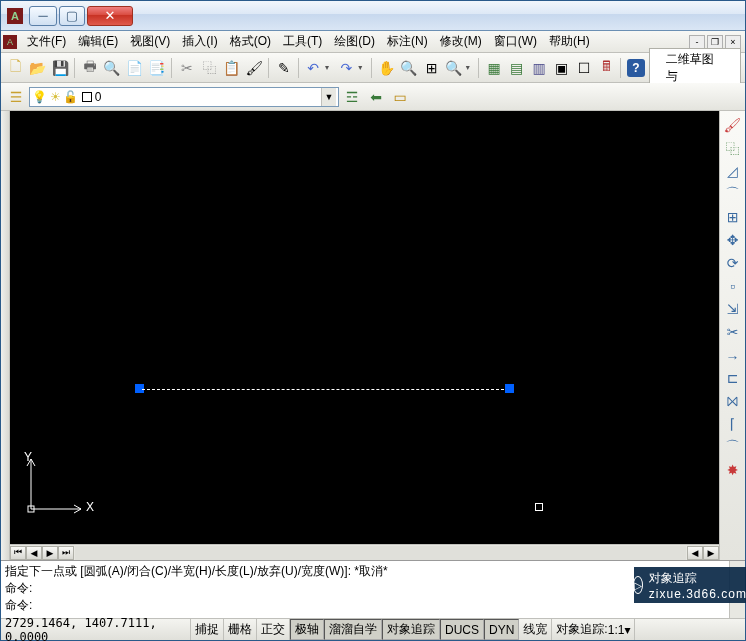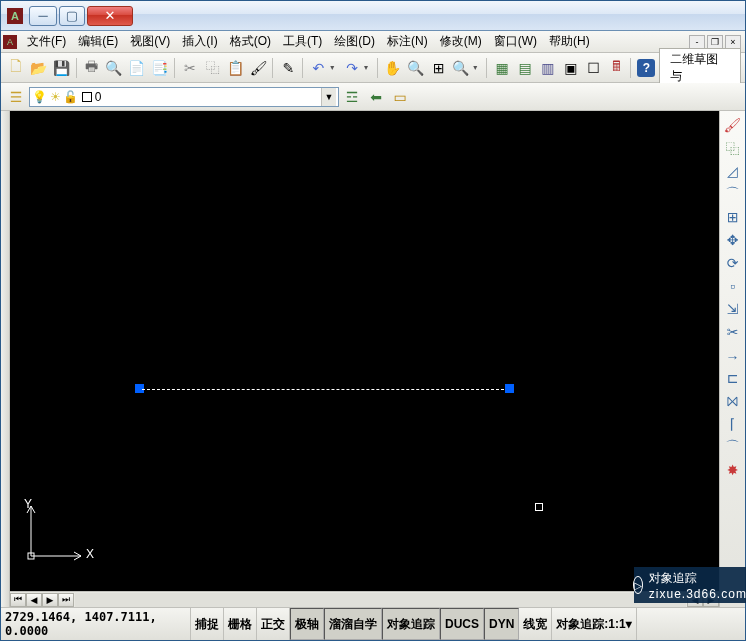--- a/index.html
+++ b/index.html
@@ -53,21 +53,21 @@
 .tab { padding:1px 10px; background:#f0f0ec; border:1px solid #999; border-bottom:none; border-top-left-radius:3px; border-top-right-radius:3px; margin-right:-1px; cursor:pointer; font-size:11px;}
 .tab.active { background:#fff; font-weight:bold; text-decoration:underline;}
 .sh-track { flex:1; background:#e0e0da; height:14px; margin:0 1px; position:relative;}
 
 
 .command-area { height:58px; border-top:1px solid #999; background:#fff; display:flex;}
 .cmd-text { flex:1; padding:2px 4px; font-family: SimSun, monospace; font-size:13px; white-space:pre-wrap; overflow:hidden;}
 .cmd-scroll { width:16px; background:#e8e8e2; border-left:1px solid #c0c0bb;}
 
 
-.statusbar { height:33px; background:linear-gradient(to bottom,#f4f4f0,#e0e0da); border-top:1px solid #c0c0bb; display:flex; align-items:center; font-size:11px;font-weight:bold;}
+.statusbar { height:22px; background:linear-gradient(to bottom,#f4f4f0,#e0e0da); border-top:1px solid #c0c0bb; display:flex; align-items:center; font-size:11px;}
 .status-cell { padding:0 4px; border-right:1px solid #c0c0bb; height:100%; display:flex; align-items:center;}
 .status-coords { width:190px; font-family:monospace;}
 .status-toggle { cursor:pointer; }
 .status-toggle.on { background:#d0d0c8; border:1px inset #aaa; }
 
 
 .watermark { position:absolute; right:0; bottom:38px; width:112px; height:36px; background:rgba(10,40,70,0.92); color:#fff; display:flex; align-items:center; justify-content:center; gap:6px; font-size:13px;}
 .watermark .logo { width:18px; height:18px; border:1.5px solid #fff; border-radius:50%; display:flex; align-items:center; justify-content:center; font-size:10px;}
 .watermark .sub { font-size:12px; letter-spacing:1px; display:block; text-align:center;}
 
@@ -145,21 +145,21 @@
     <div class="tool-btn ic-dc">▤</div>
     <div class="tool-btn ic-tp">▥</div>
     <div class="tool-btn">▣</div>
     <div class="tool-btn">☐</div>
     <div class="tool-btn ic-calc">🖩</div>
     <div class="tool-sep"></div>
     <div class="tool-btn">
         <span class="ic-help">?</span>
       </div>
     <div style="flex:1"></div>
-    <div style="border:1px solid #b0b0a8; padding:2px 10px; background:#fff;">二维草图与</div>
+    <div style="border:1px solid #b0b0a8; padding:2px 16px; background:#fff;">二维草图与</div>
   </div>
 
   <div class="layer-row">
     <div class="tool-btn" style="color:#c8a030;">☰</div>
     <div class="layer-combo">
       <span style="color:#d8c040;">💡</span>
       <span style="color:#d8c040;">☀</span>
       <span style="color:#4a6aa0;">🔓</span>
       <span style="width:10px;height:10px;border:1px solid #000;background:#fff;display:inline-block;"></span>
       <span>0</span>
@@ -213,20 +213,26 @@
       <div class="rtool" style="color:#3a6aa0;">✂</div>
       <div class="rtool" style="color:#3a6aa0;">→</div>
       <div class="rtool" style="color:#3a6aa0;">⊏</div>
       <div class="rtool" style="color:#3a6aa0;">⨝</div>
       <div class="rtool" style="color:#3a6aa0;">⌈</div>
       <div class="rtool" style="color:#3a6aa0;">⌒</div>
       <div class="rtool" style="color:#c83a3a;">✸</div>
     </div>
   </div>
 
+  <div class="command-area">
+    <div class="cmd-text"><span>指定下一点或 [圆弧(A)/闭合(C)/半宽(H)/长度(L)/放弃(U)/宽度(W)]: *取消*</span>
+<span>命令:</span>
+<span>命令:</span></div>
+    <div class="cmd-scroll"></div>
+  </div>
 
   <div class="statusbar">
     <div class="status-cell status-coords">2729.1464, 1407.7111, 0.0000</div>
     <div class="status-cell status-toggle">捕捉</div>
     <div class="status-cell status-toggle">栅格</div>
     <div class="status-cell status-toggle">正交</div>
     <div class="status-cell status-toggle on">极轴</div>
     <div class="status-cell status-toggle on">溜溜自学</div>
     <div class="status-cell status-toggle on">对象追踪</div>
     <div class="status-cell status-toggle on">DUCS</div>

